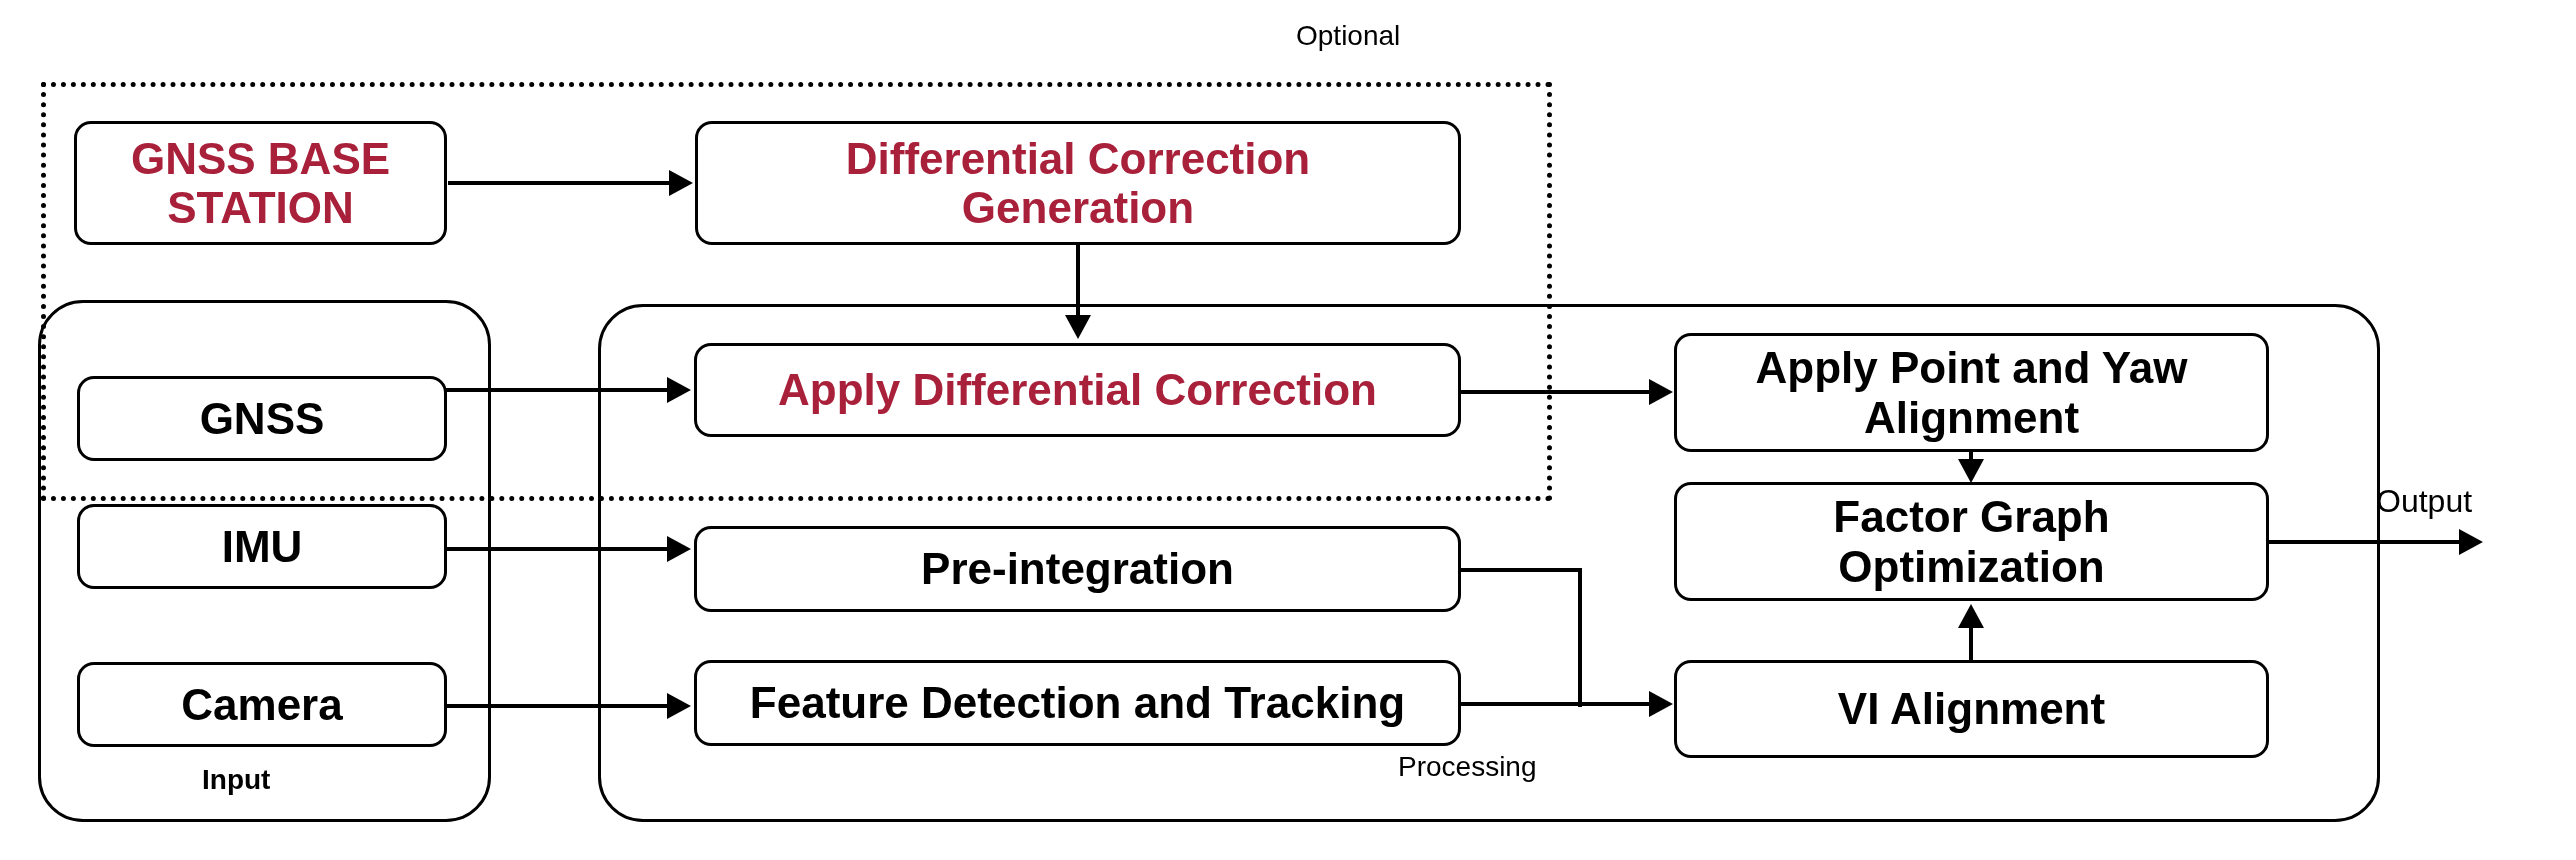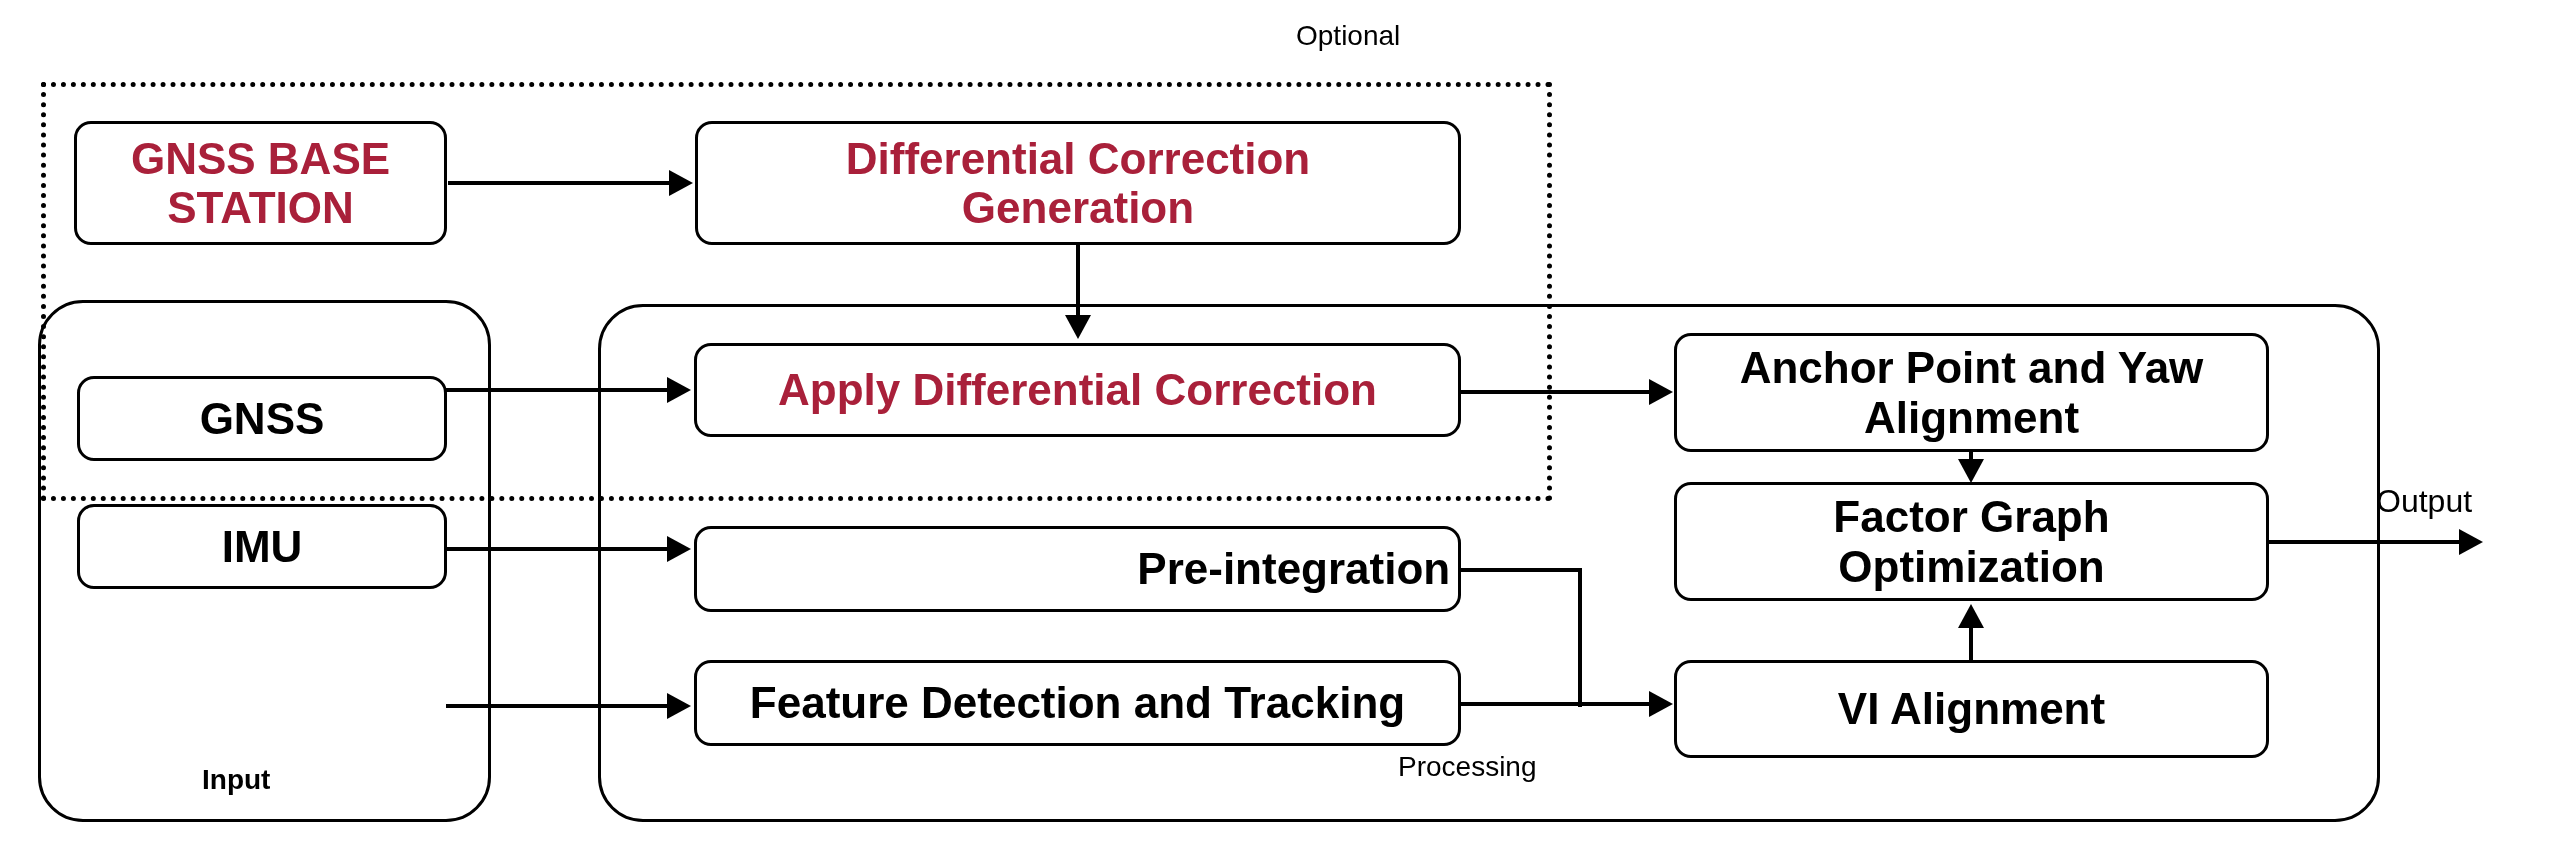--- a/index.html
+++ b/index.html
@@ -123,36 +123,39 @@
   </div>
 
   <div class="node" style="left:77px; top:345px; width:370px; height:85px;margin-top:31px;">
     <span class="lbl">GNSS</span>
   </div>
 
   <div class="node" style="left:77px; top:504px; width:370px; height:85px;">
     <span class="lbl">IMU</span>
   </div>
 
+  <div class="node" style="left:77px; top:662px; width:370px; height:85px;">
+    <span class="lbl">Camera</span>
+  </div>
 
   <div class="node red" style="left:694px; top:343px; width:767px; height:94px;">
     <span class="lbl">Apply Differential Correction</span>
   </div>
 
-  <div class="node" style="left:694px; top:526px; width:767px; height:86px;text-align:right;">
+  <div class="node" style="left:694px; top:526px; width:767px; height:86px;">
     <span class="lbl">Pre-integration</span>
   </div>
 
   <div class="node" style="left:694px; top:660px; width:767px; height:86px;">
     <span class="lbl">Feature Detection and Tracking</span>
   </div>
 
   <div class="node" style="left:1674px; top:333px; width:595px; height:119px;">
     <span class="lbl">
-      <span>Anchor Point and Yaw</span><br>
+      <span>Apply Point and Yaw</span><br>
       <span>Alignment</span>
     </span>
   </div>
 
   <div class="node" style="left:1674px; top:482px; width:595px; height:119px;">
     <span class="lbl">
       <span>Factor Graph</span><br>
       <span>Optimization</span>
     </span>
   </div>

